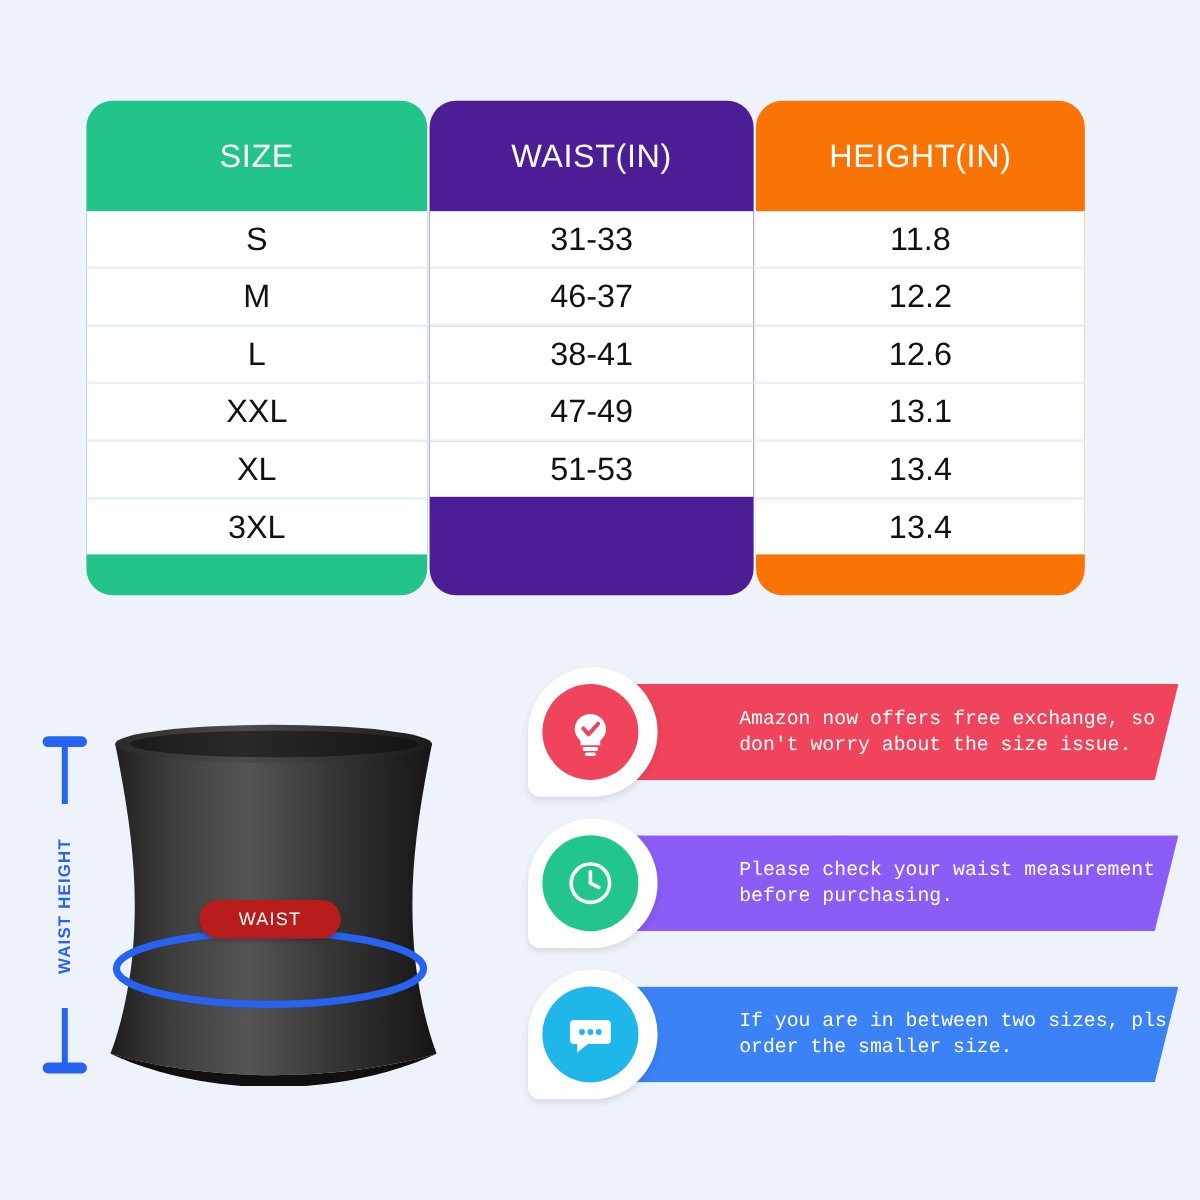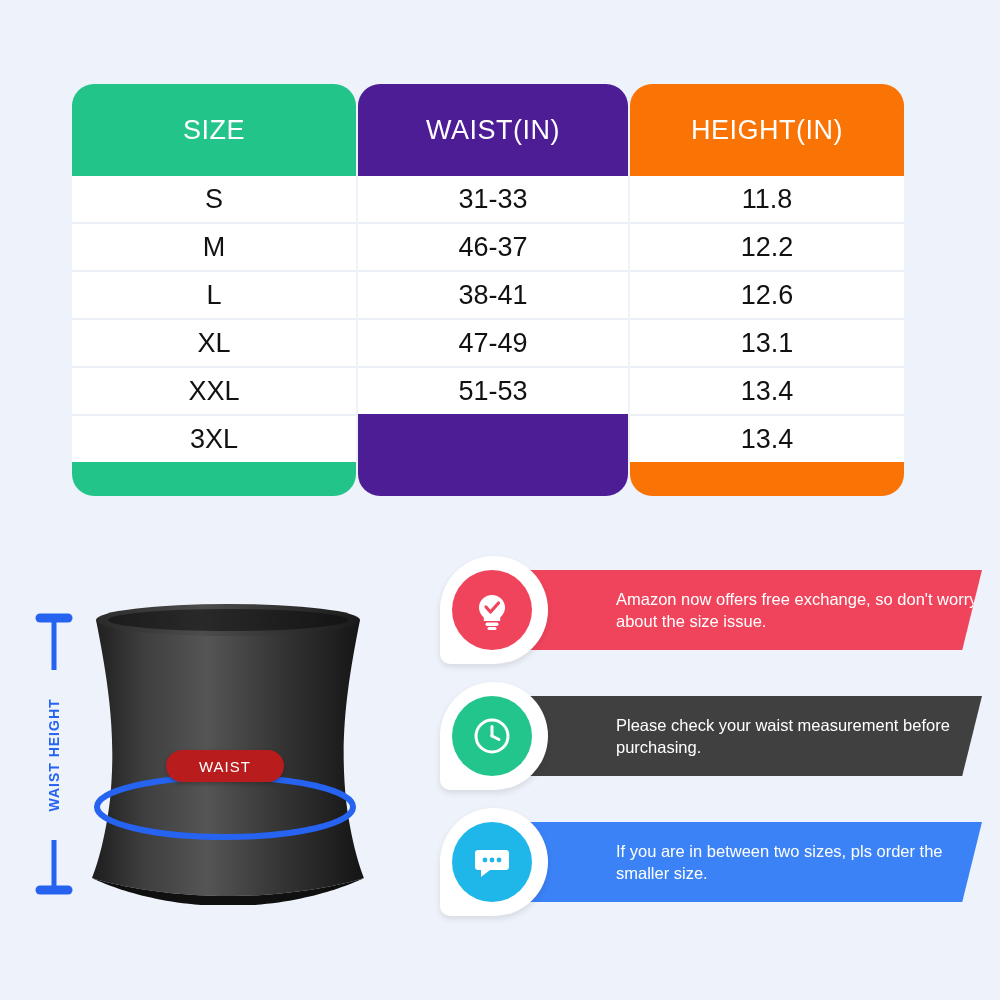--- a/index.html
+++ b/index.html
@@ -134,21 +134,21 @@
     box-sizing: border-box;
     color: #ffffff;
     font-size: 16.5px;
     line-height: 1.35;
   }
   .tip-1 .tip-banner {
     background: #f0445c;
     clip-path: polygon(0 0, 100% 0, 96% 100%, 0 100%);
   }
   .tip-2 .tip-banner {
-    background: #404040;
+    background: #8b5cf6;
     clip-path: polygon(0 0, 100% 0, 96% 100%, 0 100%);
   }
   .tip-3 .tip-banner {
     background: #3b82f6;
     clip-path: polygon(0 0, 100% 0, 96% 100%, 0 100%);
   }
   .tip-badge {
     position: absolute;
     left: 8px;
     top: 0px;
@@ -167,35 +167,35 @@
     height: 80px;
     border-radius: 50%;
     display: flex;
     align-items: center;
     justify-content: center;
     z-index: 4;
   }
   .tip-1 .tip-circle { background: #f0445c; }
   .tip-2 .tip-circle { background: #22c58c; }
   .tip-3 .tip-circle { background: #1fb6ea; }
-  .tip-text { position: relative; z-index: 2; }
+  .tip-text { position: relative; z-index: 2; font-family: Liberation Mono, monospace; }
 </style>
 </head>
 <body>
 
 <div id="size-table">
 
   <div class="table-col col-size">
     <div class="col-header">SIZE</div>
     <div class="col-body">
       <div class="cell">S</div>
       <div class="cell">M</div>
       <div class="cell">L</div>
+      <div class="cell">XXL</div>
       <div class="cell">XL</div>
-      <div class="cell">XXL</div>
       <div class="cell">3XL</div>
     </div>
   </div>
 
   <div class="table-col col-waist">
     <div class="col-header">WAIST(IN)</div>
     <div class="col-body">
       <div class="cell">31-33</div>
       <div class="cell">46-37</div>
       <div class="cell">38-41</div>

